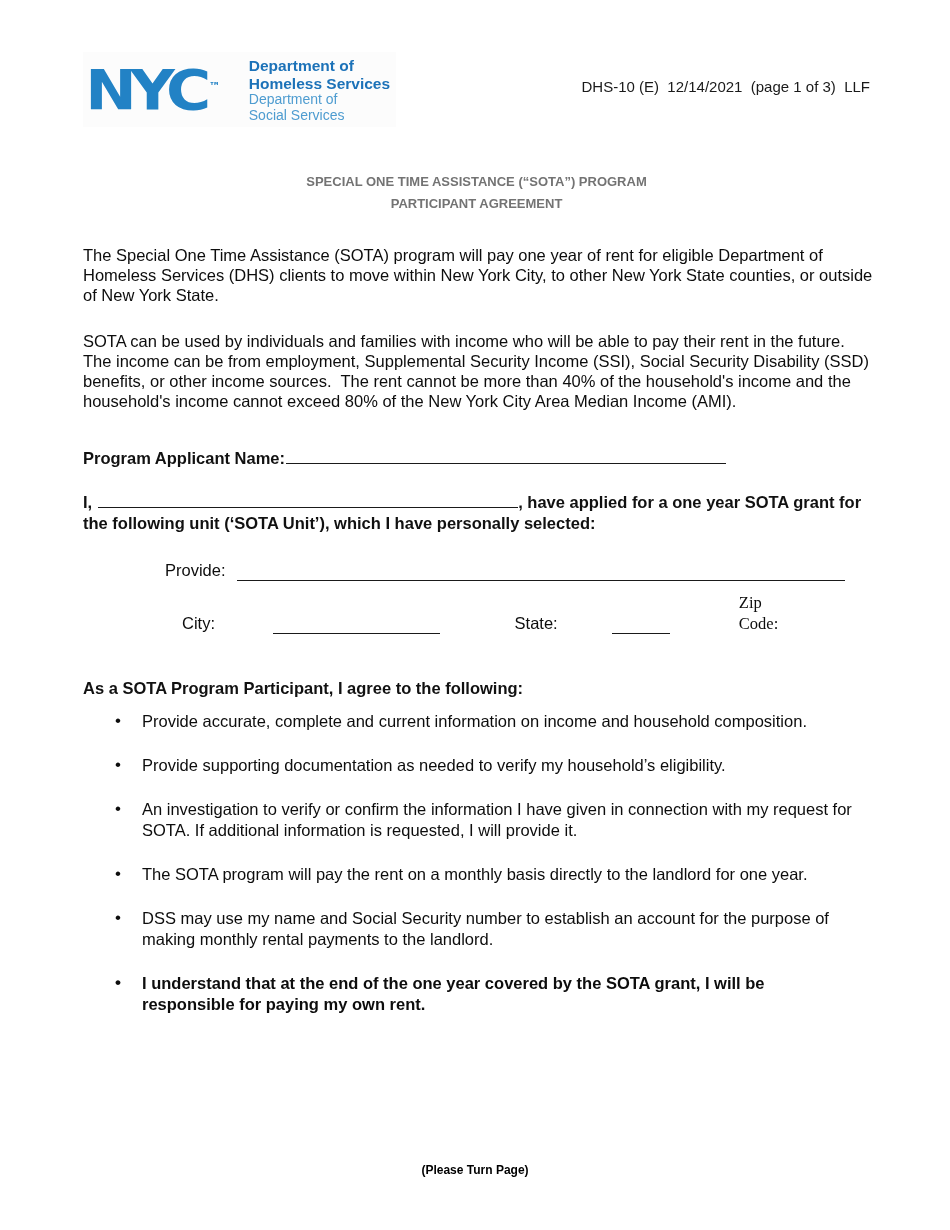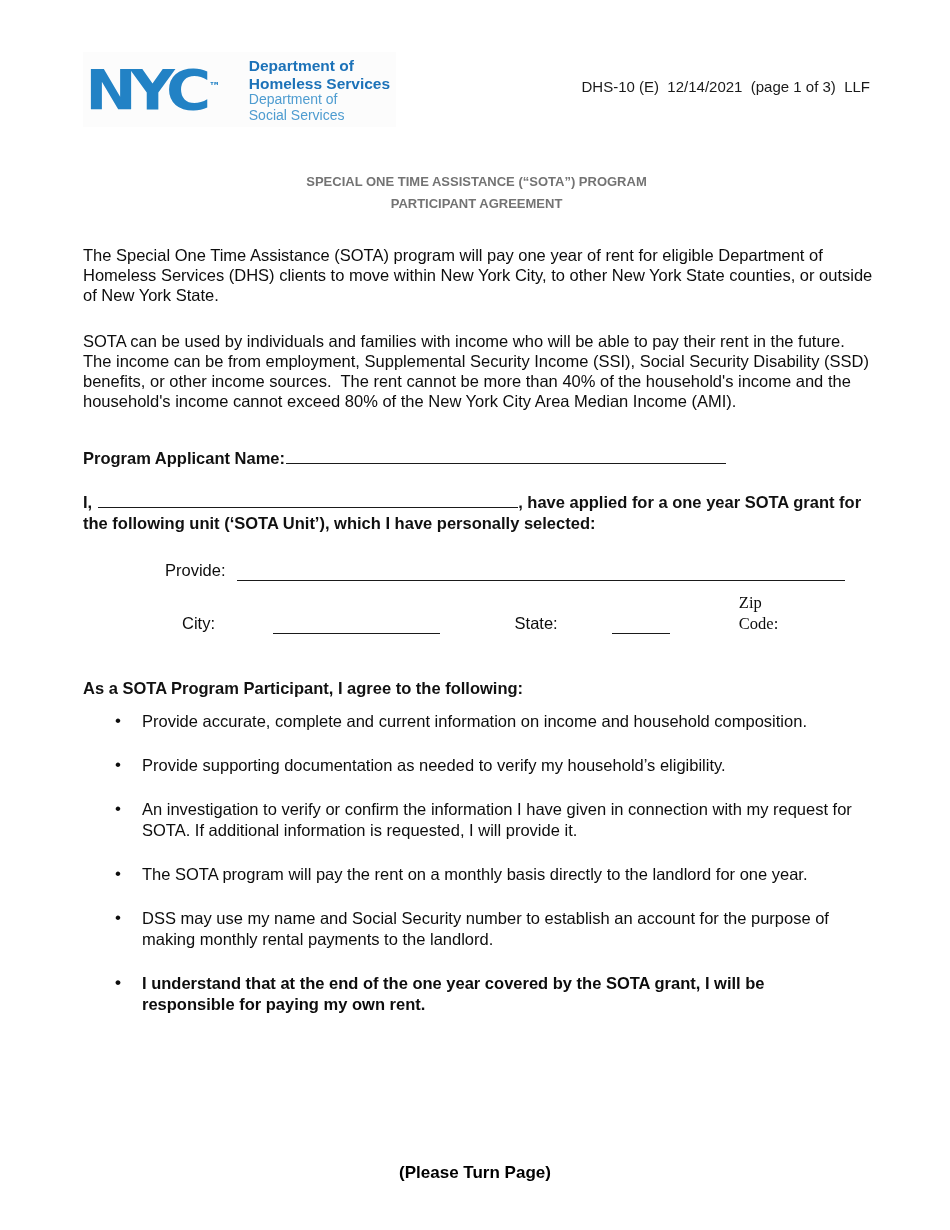--- a/index.html
+++ b/index.html
@@ -81,21 +81,21 @@
     max-width: 740px;
     font-size: 16.5px;
     line-height: 21px;
     margin-bottom: 23px;
     color: #0d0d0d;
   }
   ul.bullets li .marker { position: absolute; left: 0; top: -1px; font-size: 17px; }
   ul.bullets li.bold { font-weight: bold; }
 
   
-  .turn-page { position: absolute; left: 0; right: 0; top: 1163px; text-align: center; font-weight: bold; font-size: 17px; color: #000; }
+  .turn-page { position: absolute; left: 0; right: 0; top: 1163px; text-align: center; font-weight: bold; font-size: 12px; color: #000; }
 </style>
 </head>
 <body>
 
 <div class="page">
 
   <div class="header-row">
     <div class="logo-block">
       <div class="nyc-wordmark"><span>NYC</span><span class="nyc-tm">™</span></div>
       <div class="logo-text">

